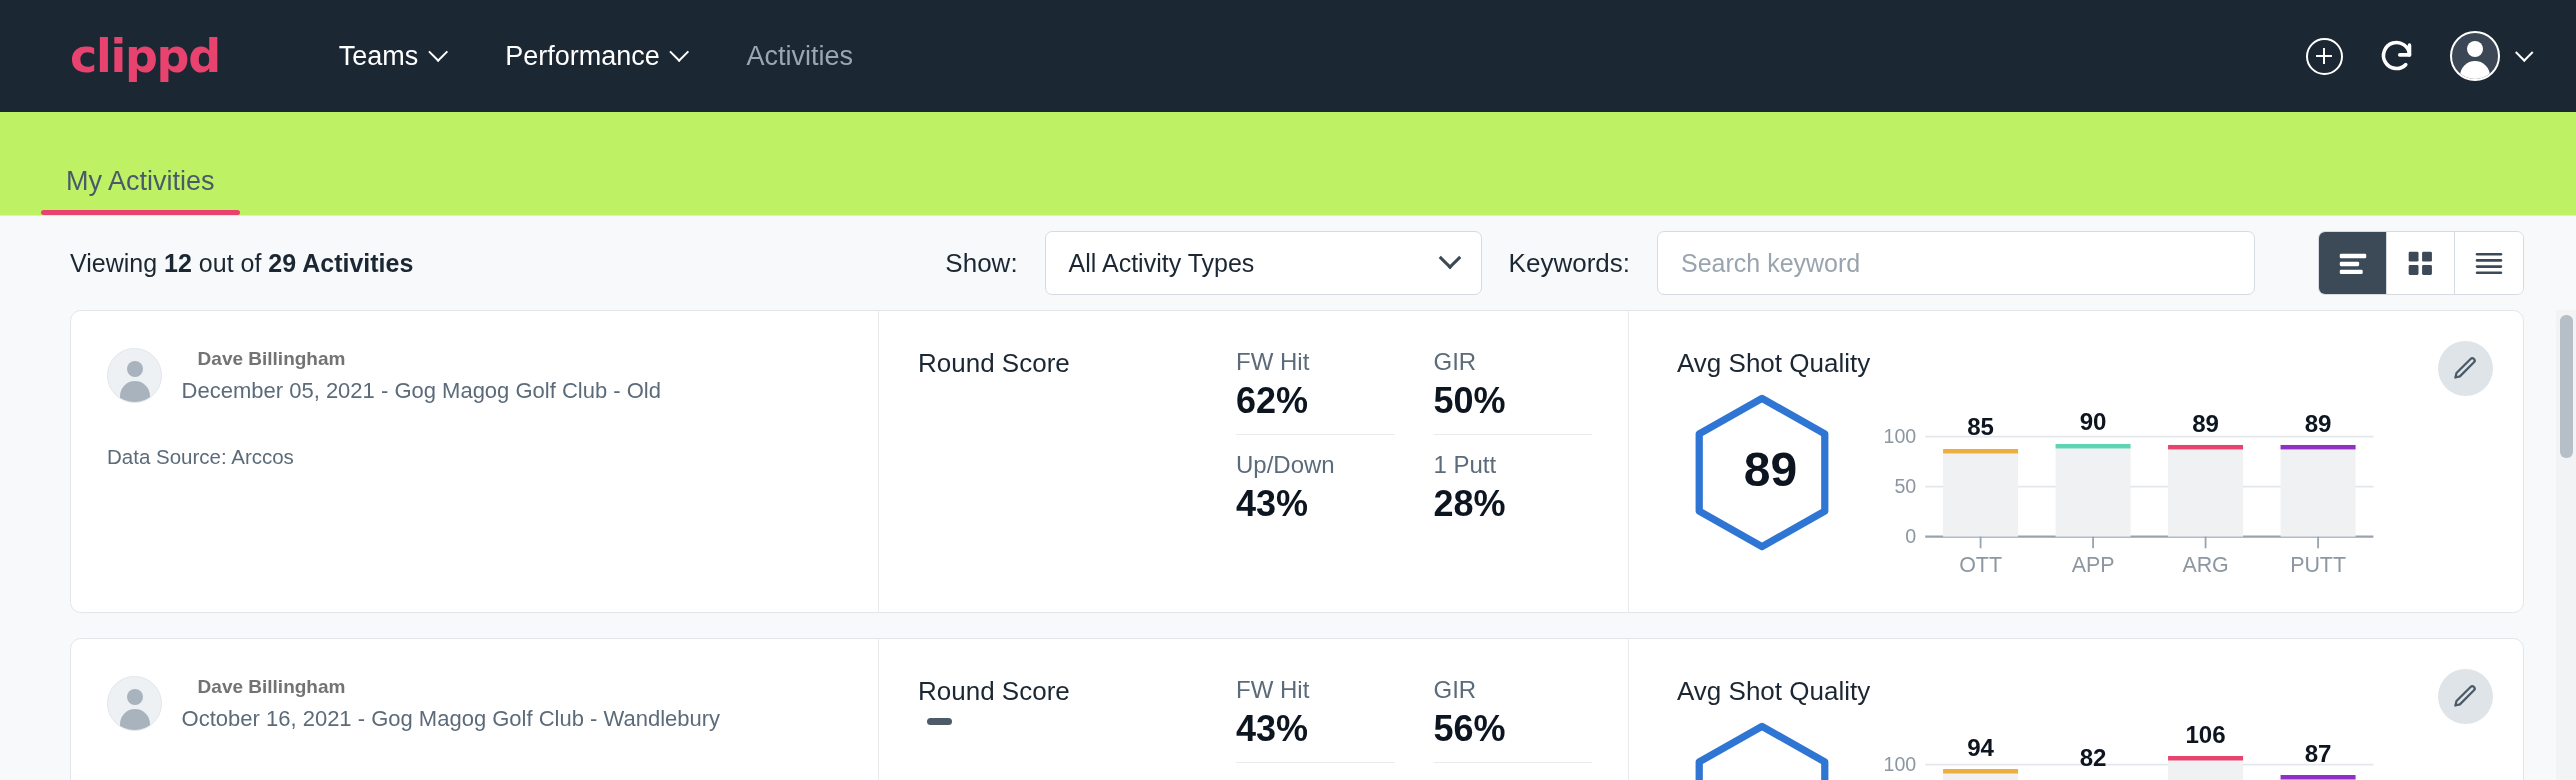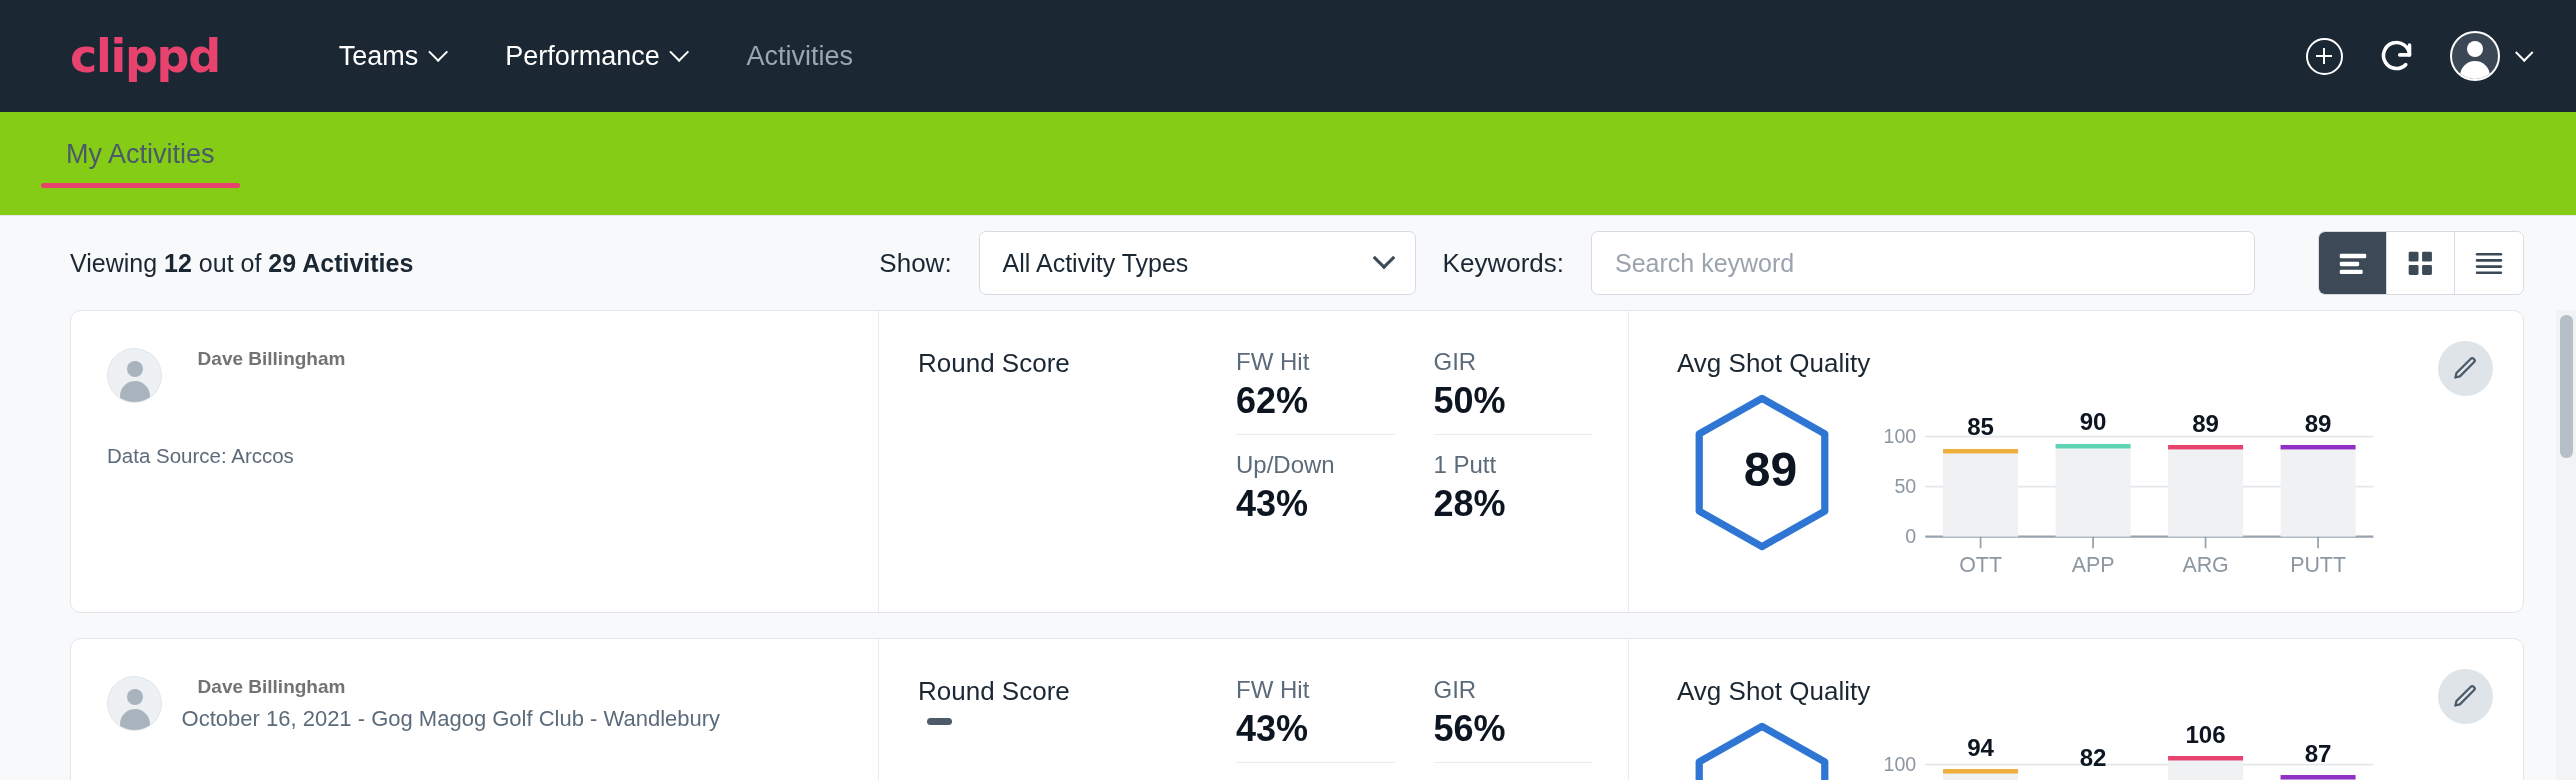--- a/index.html
+++ b/index.html
@@ -74,22 +74,22 @@
   }
   .chev-sm {
     display:inline-block; width: 12.5px; height: 12.5px;
     border-right: 2.7px solid #fff; border-bottom: 2.7px solid #fff;
     transform: rotate(45deg) translate(-2.7px,-2.7px);
   }
 
   
   .tabbar {
     height: 104px;
-    background: #84cc16;
-    display: flex; align-items: center;
+    background: #bef264;
+    display: flex; align-items: flex-end;
     padding: 0 0 0 41px;
     border-bottom: 0.9px solid #e2e6ea;
   }
   .tab {
     font-size: 27px; color: #4a5a68;
     padding: 0 25px 18px 25px;
     position: relative; cursor: pointer;
   }
   .tab.active::after {
     content:""; position:absolute; left: 0; right: 0; bottom: 0;
@@ -114,21 +114,21 @@
     background: #ffffff; border: 0.9px solid #d5dbe1; border-radius: 7.1px;
     display: flex; align-items: center; padding: 0 23px;
     font-size: 25px; color: #1b2733; cursor: pointer;
   }
   .select .arrow {
     margin-left: auto; width: 16px; height: 16px;
     border-right: 3.6px solid #3c4a57; border-bottom: 3.6px solid #3c4a57;
     transform: rotate(45deg) translate(-3.6px,-3.6px);
   }
   .search {
-    width: 664px; height: 64px;
+    width: 598px; height: 64px;
     background: #ffffff; border: 0.9px solid #d5dbe1; border-radius: 7.1px;
     display: flex; align-items: center; padding: 0 23px;
     font-size: 25px; color: #9aa4ae; cursor: text;
   }
   .viewtoggle {
     margin-left: 36px; display: flex;
     border: 0.9px solid #d5dbe1; border-radius: 7.1px; overflow: hidden; height: 64px;
   }
   .vt-btn {
     width: 68px; height: 100%;
@@ -317,20 +317,21 @@
 </div>
 
 <div class="content">
 
   <div class="card">
     <div class="card-left">
       <div class="who">
         <div class="who-avatar"></div>
         <div>
           <div class="who-name">Dave Billingham</div>
+          <div class="who-sub">December 05, 2021 - Gog Magog Golf Club - Old</div>
         </div>
       </div>
       <div class="card-src">Data Source: Arccos</div>
     </div>
 
     <div class="card-score">
       <div class="sec-label">Round Score</div>
     </div>
 
     <div class="card-stats">

